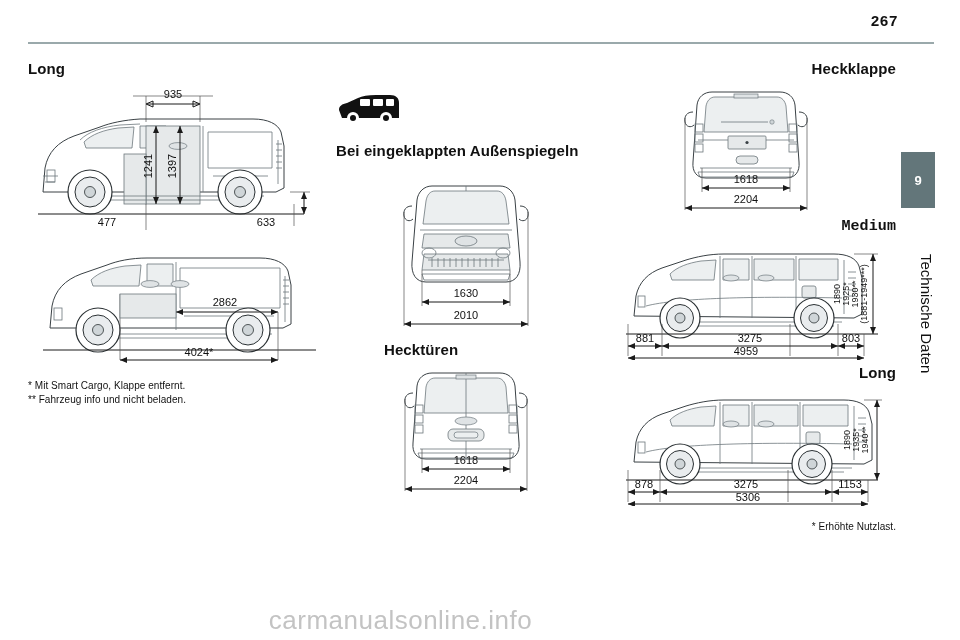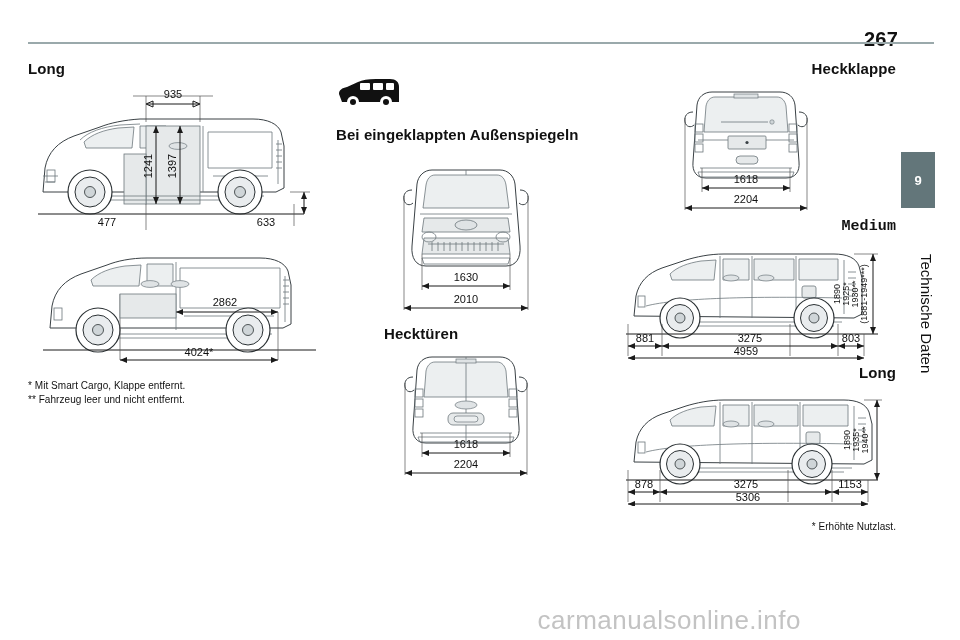--- a/index.html
+++ b/index.html
@@ -10,22 +10,22 @@
     font-family:"Liberation Sans", sans-serif;
     color:#111;
     position:relative;
     overflow:hidden;
   }
   
   #page-header{
     position:absolute; left:0; top:0; width:960px; height:46px;
   }
   #page-number{
-    position:absolute; right:62px; top:28px;
-    font-size:20px; font-weight:bold; letter-spacing:.2px;
+    position:absolute; right:62px; top:14px;
+    font-size:15px; font-weight:bold; letter-spacing:.2px;font-family:Liberation Mono, monospace;
   }
   #header-rule{
     position:absolute; left:28px; top:42px; width:906px; height:2px;
     background:#9aa9ab;
   }
   
   #chapter-tab{
     position:absolute; left:901px; top:152px; width:34px; height:56px;
     background:#63767a;
   }
@@ -37,39 +37,39 @@
   #chapter-title{
     position:absolute; left:901px; top:212px; width:34px; height:200px;
     writing-mode:vertical-rl; text-orientation:mixed;
     font-size:15px; font-weight:normal; color:#111;
     display:flex; align-items:flex-start; justify-content:center;
     padding-top:4px;
   }
   
   .col{ position:absolute; }
   #col-left { left:28px;  top:62px; width:300px; height:560px; }
-  #col-mid  { left:336px; top:52px; width:280px; height:560px; }
+  #col-mid  { left:336px; top:68px; width:280px; height:560px; }
   #col-right{ left:616px; top:62px; width:280px; height:560px;text-align:right; }
 
   .sec-title{
     font-size:15px; font-weight:bold; color:#111;
     margin:0 0 4px 0; line-height:14px; letter-spacing:.1px;
   }
   .note{
     font-size:10px; color:#111; line-height:14px; letter-spacing:.05px;
   }
 
   
   .fig{ position:relative; }
   .fig svg{ display:block; }
 
   
   #watermark{
     position:absolute; left:0; bottom:4px; width:801px;
-    text-align:right; font-size:26px; color:#c3c3c3;
+    text-align:center; font-size:26px; color:#c3c3c3;
     letter-spacing:.5px; font-family:"Liberation Sans", sans-serif;
   }
   .dimtxt{ font-family:"Liberation Sans", sans-serif; font-size:11px; fill:#111; }
   .dimtxt-s{ font-family:"Liberation Sans", sans-serif; font-size:9px; fill:#111; }
   .ln{ stroke:#1a1a1a; stroke-width:1; fill:none; }
   .ln-thin{ stroke:#555; stroke-width:.7; fill:none; }
   .body-ln{ stroke:#3a4145; stroke-width:1; fill:none; }
   .body-ln2{ stroke:#6d777c; stroke-width:.8; fill:none; }
   .glass{ fill:#eceff0; stroke:#6d777c; stroke-width:.8; }
   .panel{ fill:#e6e9ea; stroke:#6d777c; stroke-width:.8; }
@@ -211,21 +211,21 @@
         <line class="ln" x1="92" y1="128" x2="250" y2="128"></line>
         <path d="M92 128 l7 -3 v6 z" fill="#1a1a1a"></path>
         <path d="M250 128 l-7 -3 v6 z" fill="#1a1a1a"></path>
         <rect class="panel" x="92" y="62" width="56" height="24"></rect>
       </g>
       <text class="dimtxt" x="171" y="124" text-anchor="middle">4024*</text>
     </svg>
   </div>
 
   <div class="note" style="margin-top:12px;">* Mit Smart Cargo, Klappe entfernt.</div>
-  <div class="note">** Fahrzeug leer und nicht entfernt.</div>
+  <div class="note">** Fahrzeug info und nicht beladen.</div>
 </div>
 
 <div class="col" id="col-mid">
 
   <div class="fig" style="margin-top:26px;">
     <svg width="66" height="32" viewBox="0 0 66 32">
       <path fill="#111" d="M6 24 L3 16 C3 12 6 10 11 9 L22 4 C26 2 32 1 40 1 L54 1
                             C60 1 63 4 63 9 L63 24 Z"></path>
       <rect fill="#fff" x="24" y="5" width="10" height="7" rx="1"></rect>
       <rect fill="#fff" x="37" y="5" width="10" height="7" rx="1"></rect>

